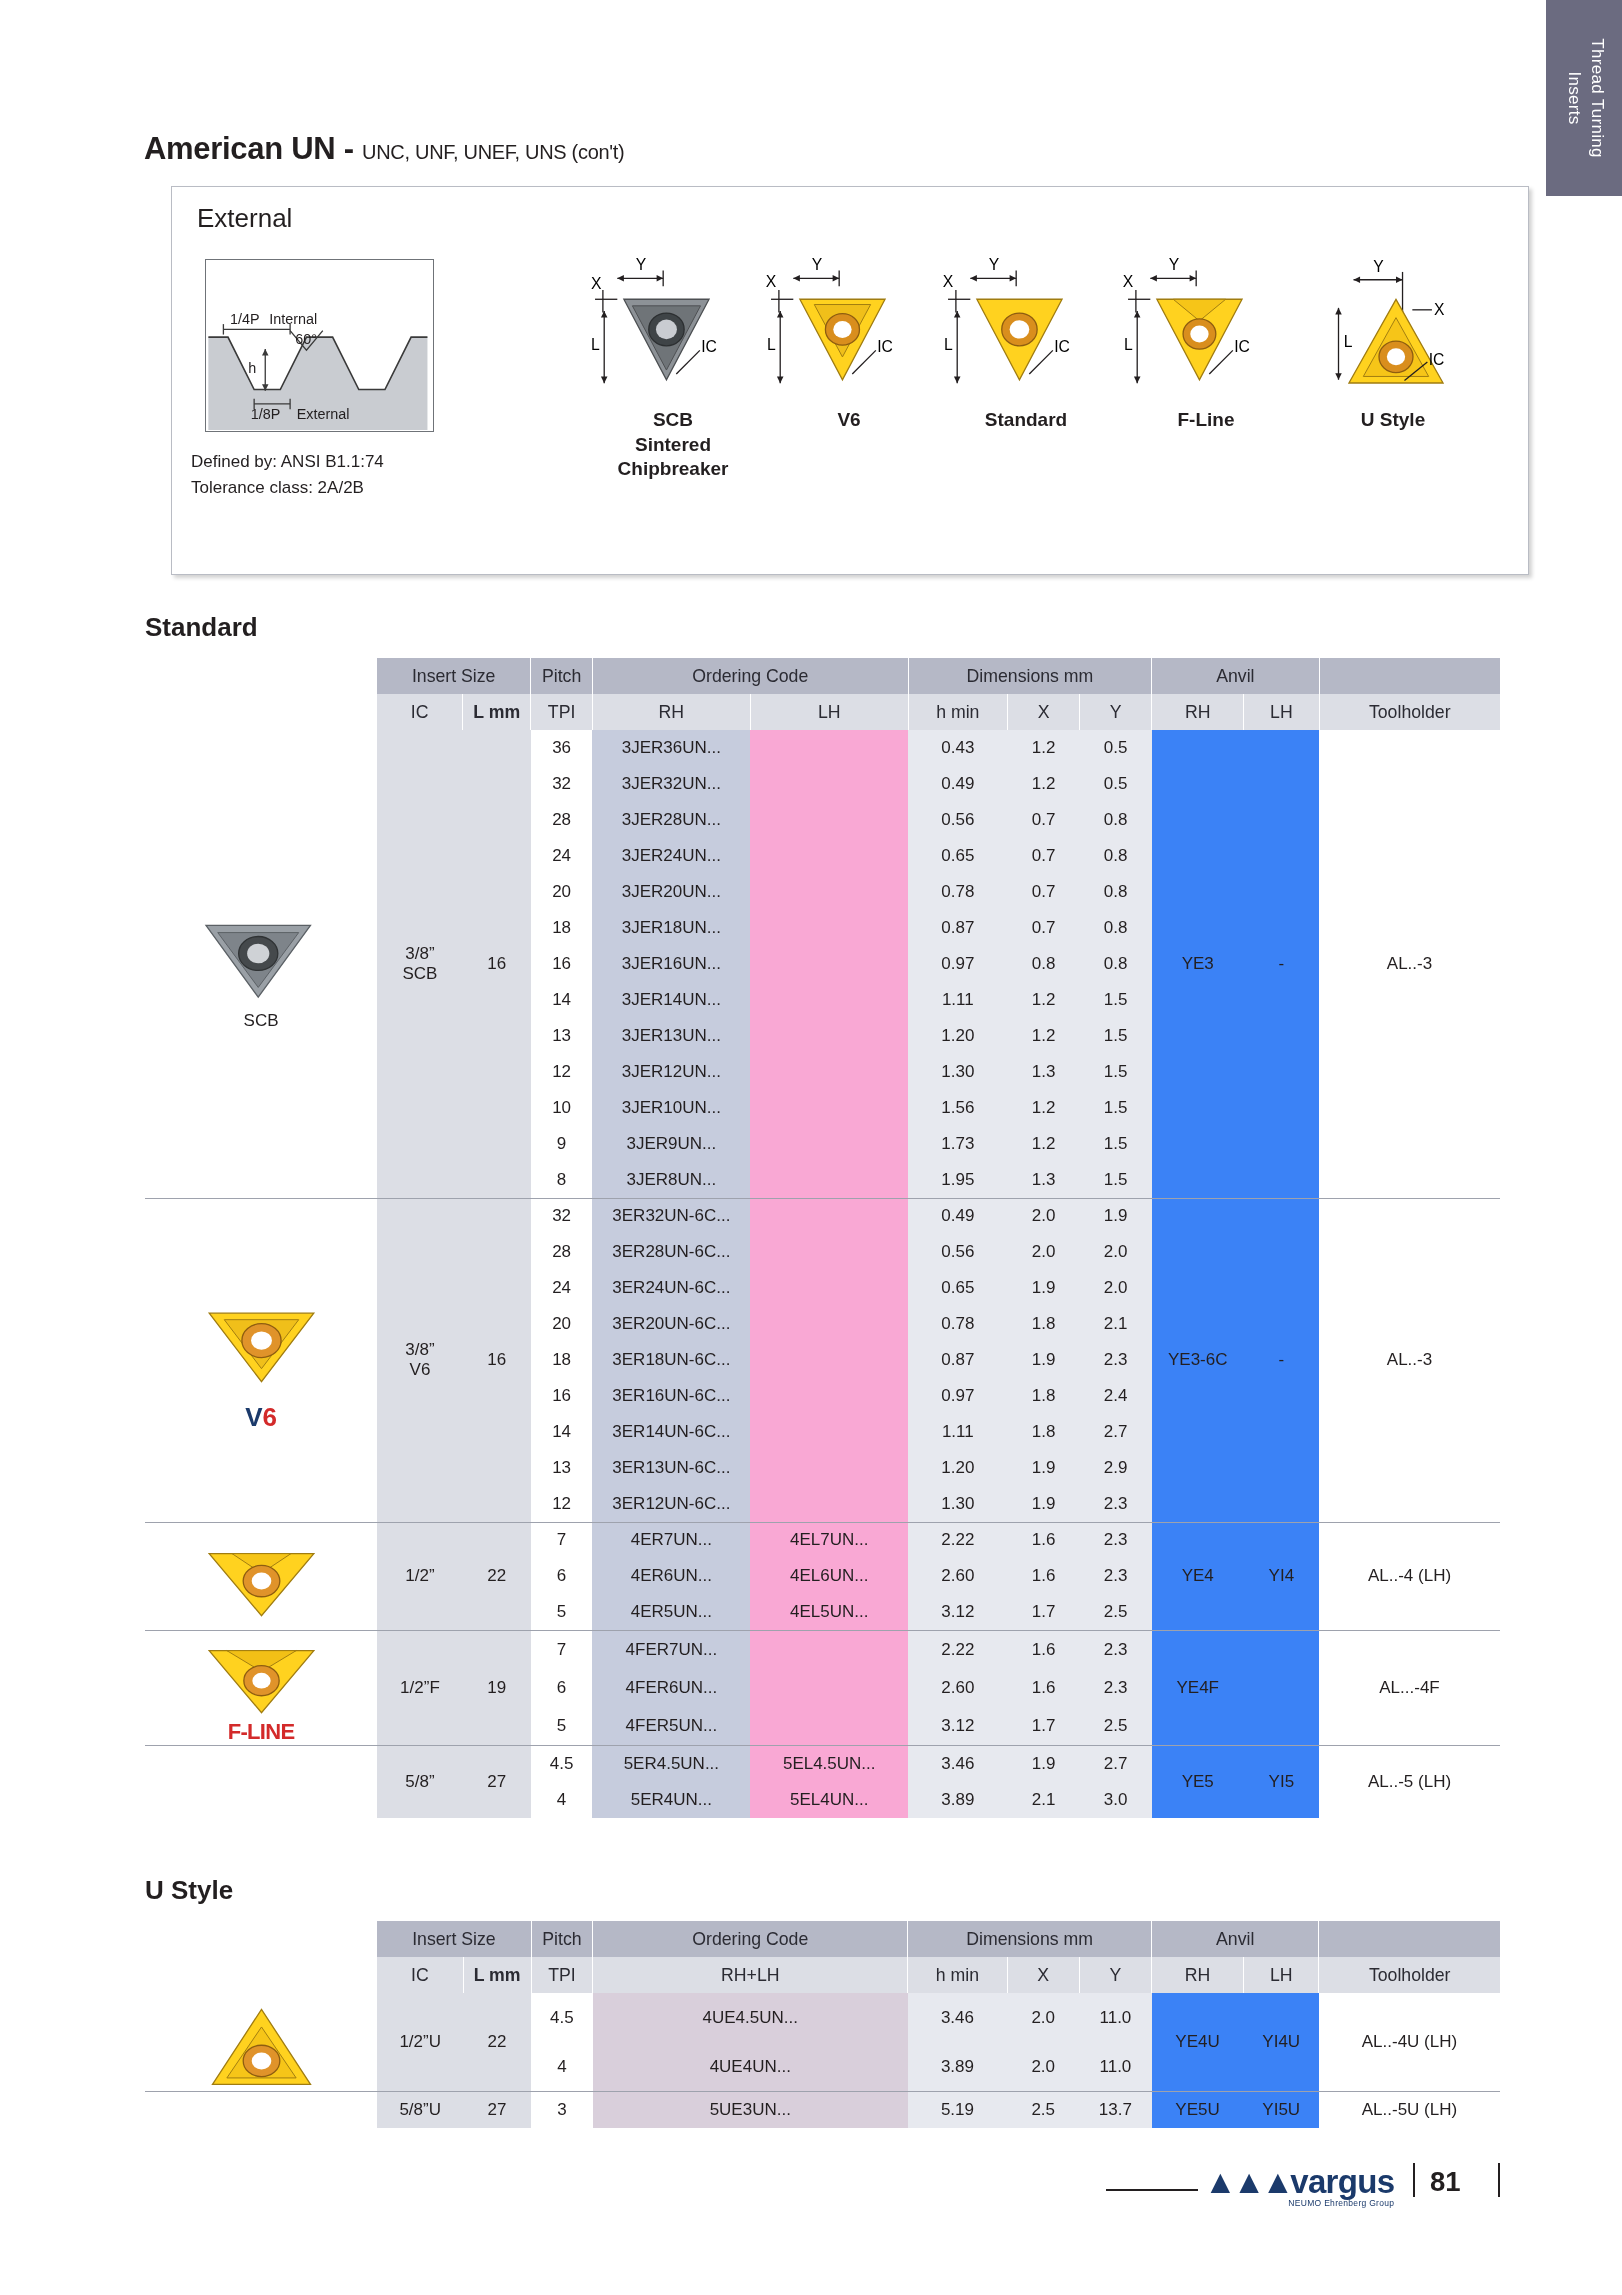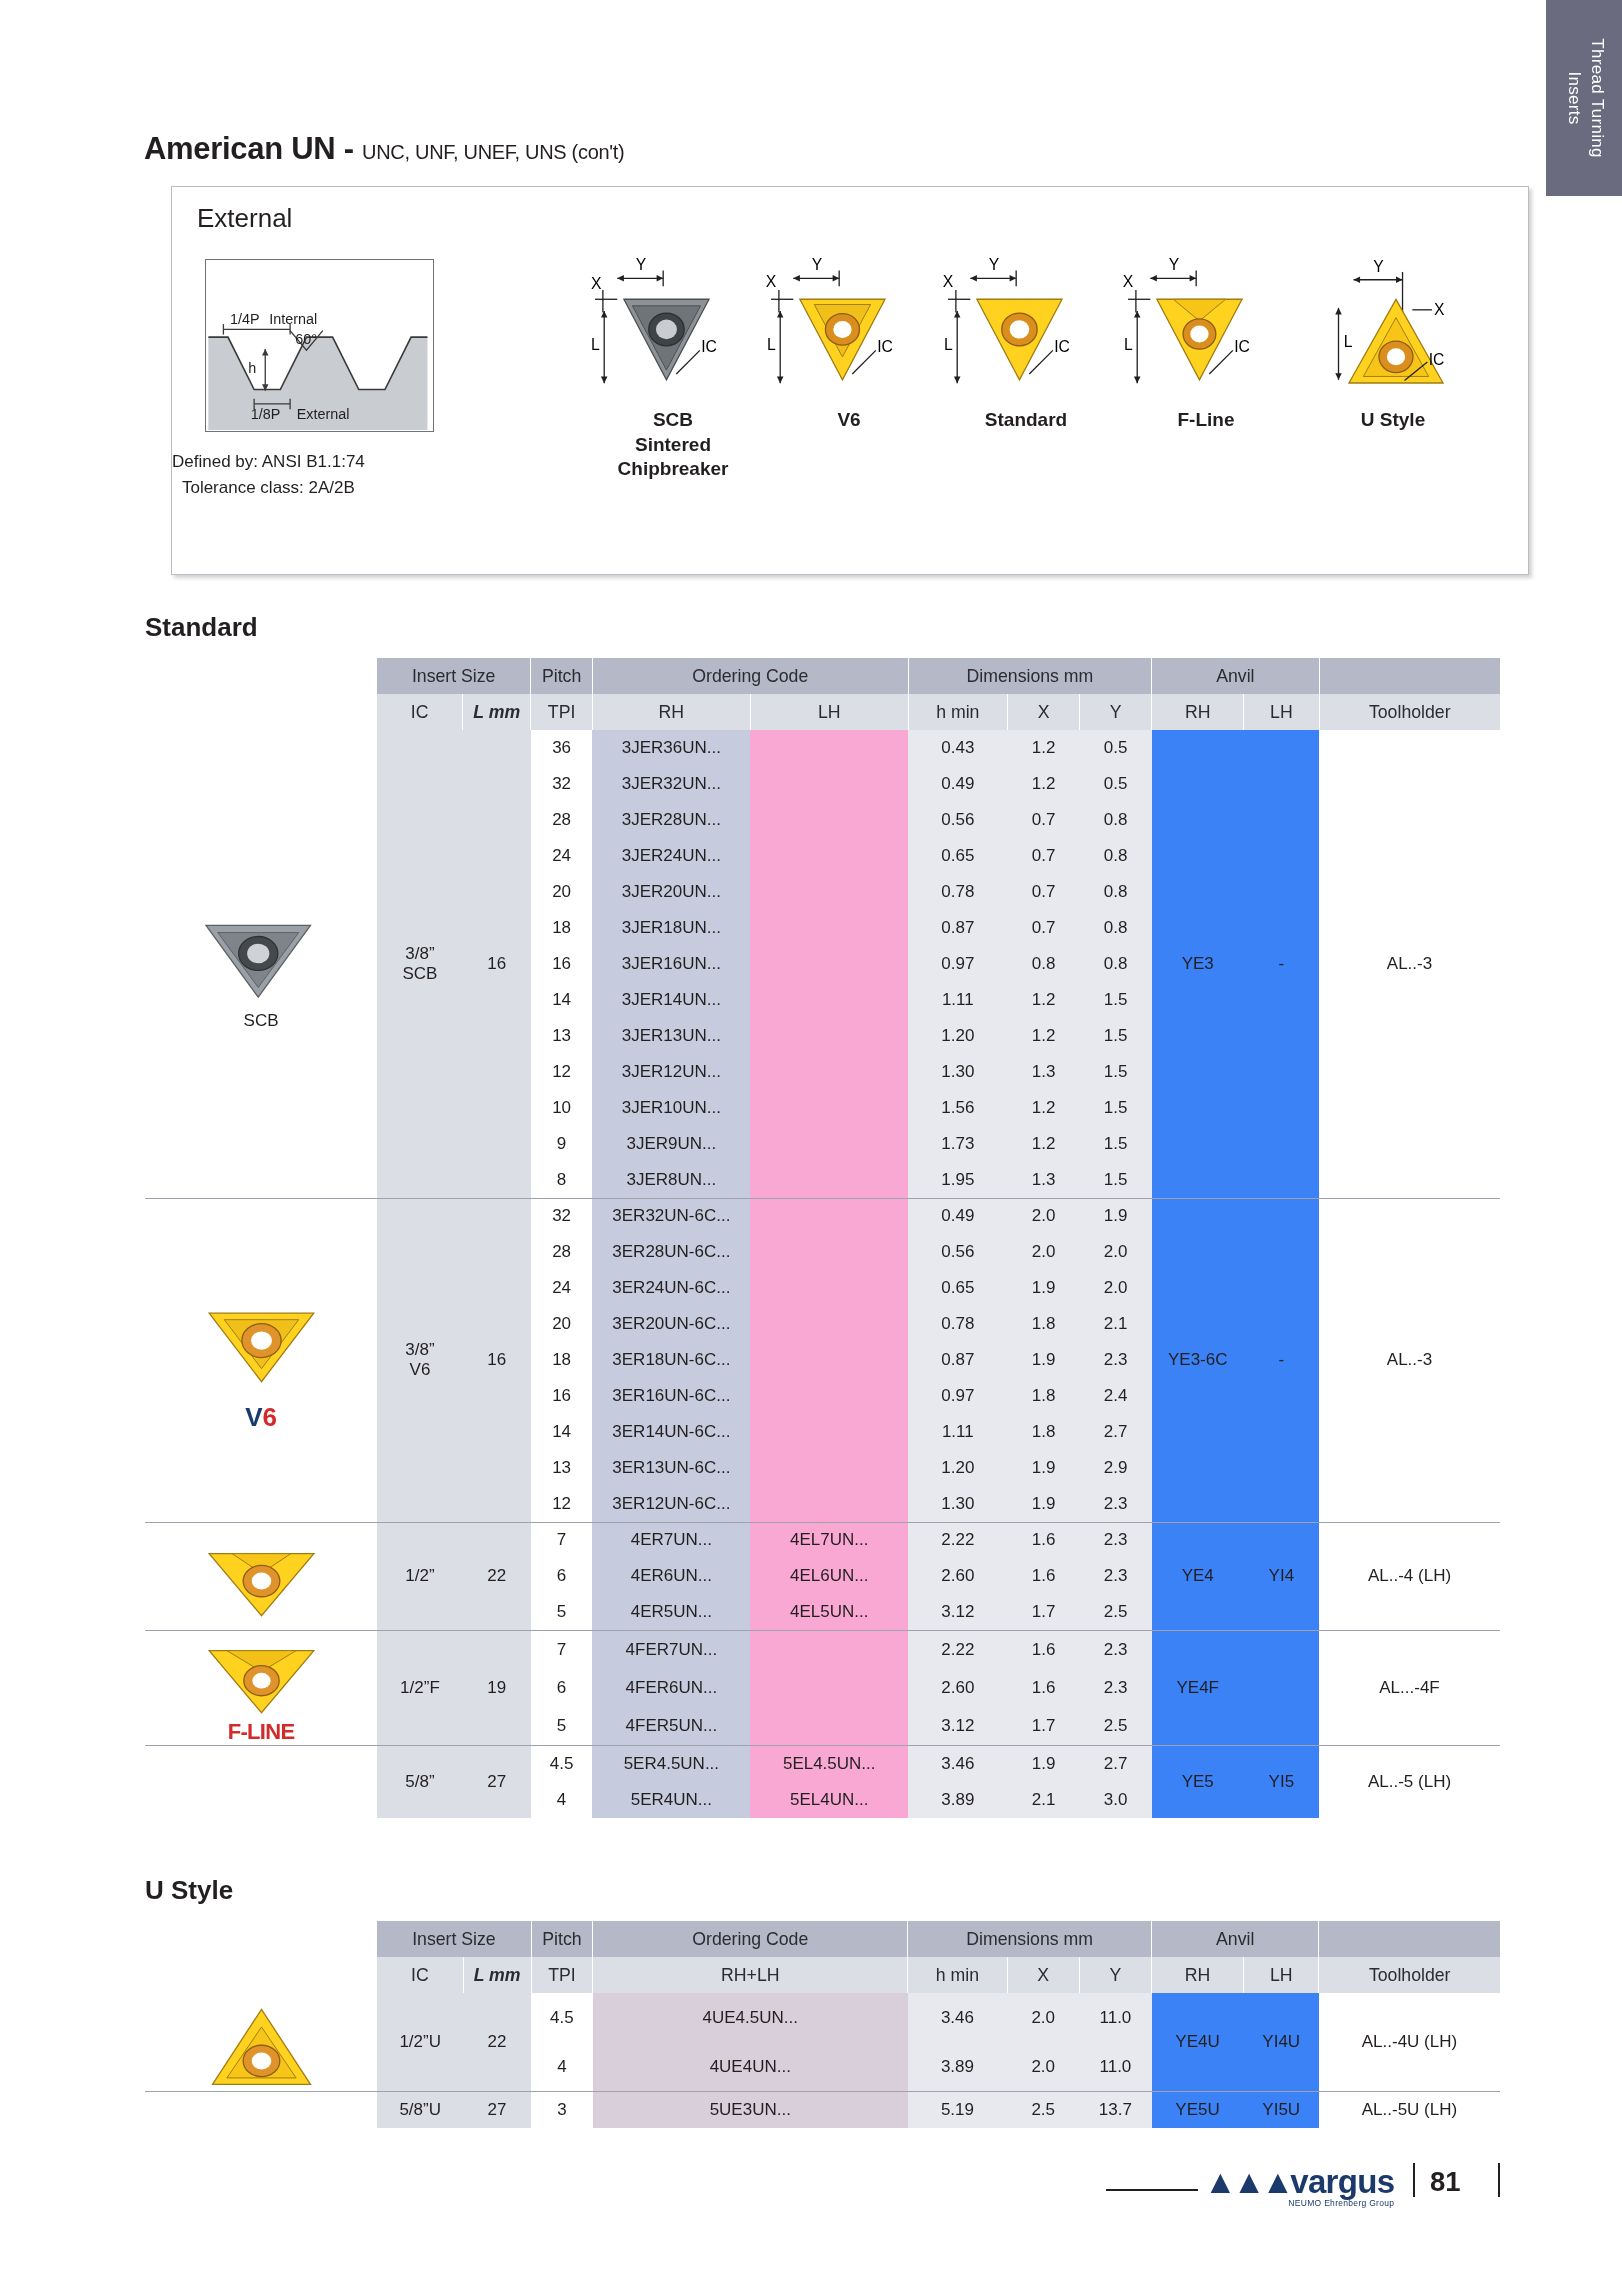--- a/index.html
+++ b/index.html
@@ -67,24 +67,23 @@
   }
   .td-frame {
     position: absolute;
     left: 13px; top: 6.5px;
     width: 229px; height: 173px;
     border: 1.3px solid #6f7378;
     background: #ffffff;
   }
   .def-text {
     position: absolute;
-    left: 0; top: 262px;
+    left: 19px; top: 262px;
     font-size: 17px;
     line-height: 1.55;
-    text-align: center;
   }
 
   .insert-col { position:absolute; top:65px; width:190px; }
   .insert-col .cap {
     position:absolute; left:0; right:0; top:164px;
     text-align:center; font-size:19px; font-weight:bold; line-height:1.3;
   }
 
   
   .sec-h {
@@ -116,21 +115,21 @@
     font-size: 17.7px;
     border-right: 1.3px solid #ffffff;
   }
   .hdr2 th {
     background: #dcdee5;
     color: #2b2b33;
     height: 38px;
     font-size: 17.7px;
     border-right: 1.3px solid #ffffff;
   }
-  .hdr2 th.bld { font-weight: bold; font-style: italic; }
+  .hdr2 th.bld { font-weight: bold; }
 
   td.img { background:#ffffff; }
   td.size, td.lmm {
     background: #dcdee5;
   }
   td.tpi { background:#ffffff; }
   td.rh  { background:#c6ccdd; }
   td.lh  { background:#f9a8d4; }
   td.dim { background:#e7e9ef; }
   td.anvil { background:#3b82f6; }

